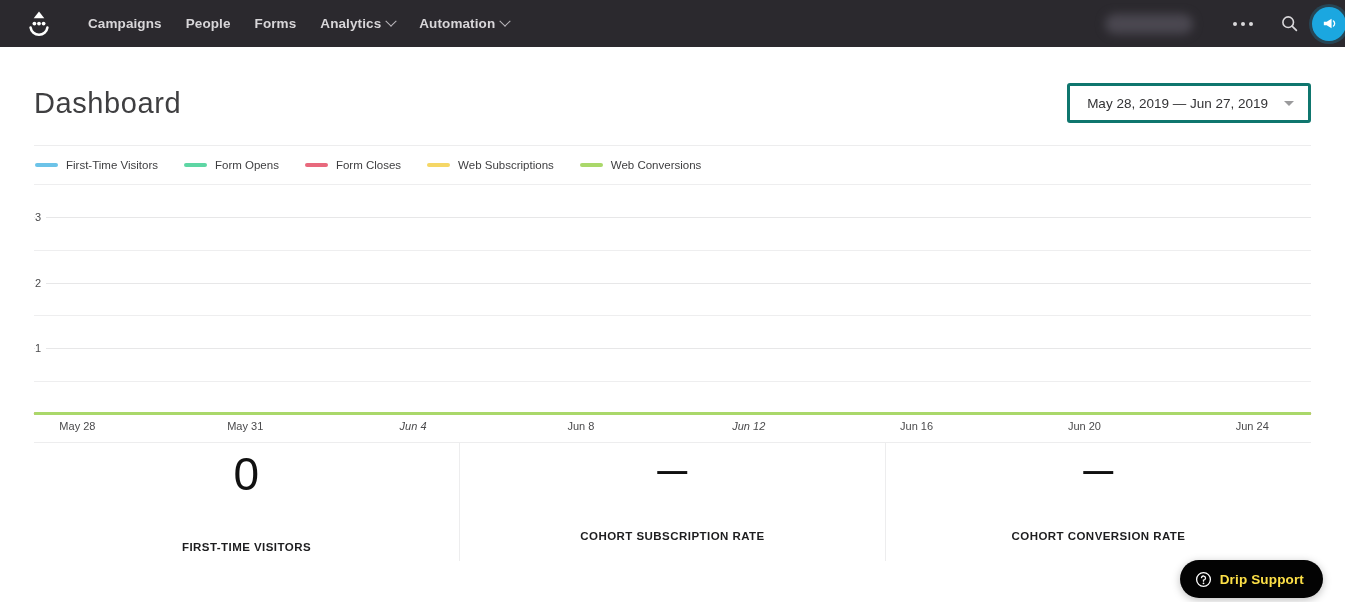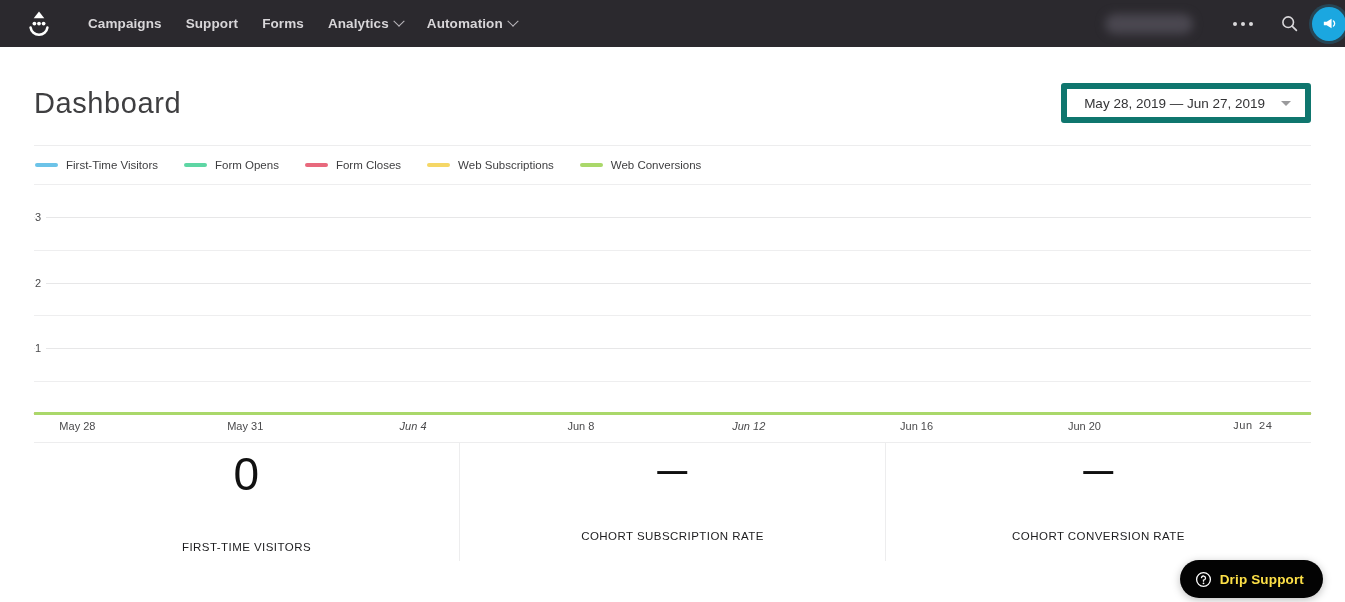--- a/index.html
+++ b/index.html
@@ -114,21 +114,21 @@
     font-weight: 300;
     color: #3f3f41;
     letter-spacing: 0.6px;
   }
 
   .daterange {
     margin-left: auto;
     display: flex;
     align-items: center;
     gap: 16px;
-    border: 6px solid #0f766e;
+    border: 3px solid #0f766e;
     border-radius: 3px;
     height: 40px;
     padding: 0 14px 0 17px;
     background: #fff;
     cursor: pointer;
   }
   .daterange-label {
     font-size: 13.5px;
     color: #333335;
   }
@@ -243,21 +243,21 @@
     letter-spacing: 0.5px;
   }
   .stat-value.dash {
     font-size: 30px;
     font-weight: 700;
     margin-bottom: 22px;
     line-height: 0.6;
   }
   .stat-label {
     font-size: 11.5px;
-    font-weight: normal;
+    font-weight: bold;
     color: #1d1d1f;
     letter-spacing: 0.45px;
     margin-top: 28px;
   }
 
   
   .support-widget {
     position: fixed;
     right: 22px;
     bottom: 4px;
@@ -294,21 +294,21 @@
   </div>
 
   <div class="nav-links">
 
     <div class="nav-item">
       <span>Campaigns</span>
     </div>
 
 
     <div class="nav-item">
-      <span>Support</span>
+      <span>People</span>
     </div>
 
     <div class="nav-item">
       <span>Forms</span>
     </div>
 
     <div class="nav-item">
       <span>Analytics</span>
       <span class="chev"></span>
     </div>
@@ -400,21 +400,21 @@
         <div class="series-line" style="background: rgb(170, 216, 106); top: 228px; z-index: 9;"></div>
       </div>
     <div class="xaxis">
         <div class="xtick" style="left: 3.4%;">May 28</div>
         <div class="xtick" style="left: 16.5429%;">May 31</div>
         <div class="xtick" style="left: 29.6857%; font-style: italic;">Jun 4</div>
         <div class="xtick" style="left: 42.8286%;">Jun 8</div>
         <div class="xtick" style="left: 55.9714%; font-style: italic;">Jun 12</div>
         <div class="xtick" style="left: 69.1143%;">Jun 16</div>
         <div class="xtick" style="left: 82.2571%;">Jun 20</div>
-        <div class="xtick" style="left: 95.4%; font-family: Liberation Mono, monospace;">Jun 24</div>
+        <div class="xtick" style="left: 95.4%;">Jun 24</div>
       </div>
   </div>
 
 </div>
 
 <div class="stats">
     <div class="stat">
       <div class="stat-value">0</div>
       <div class="stat-label">FIRST-TIME VISITORS</div>
     </div>

